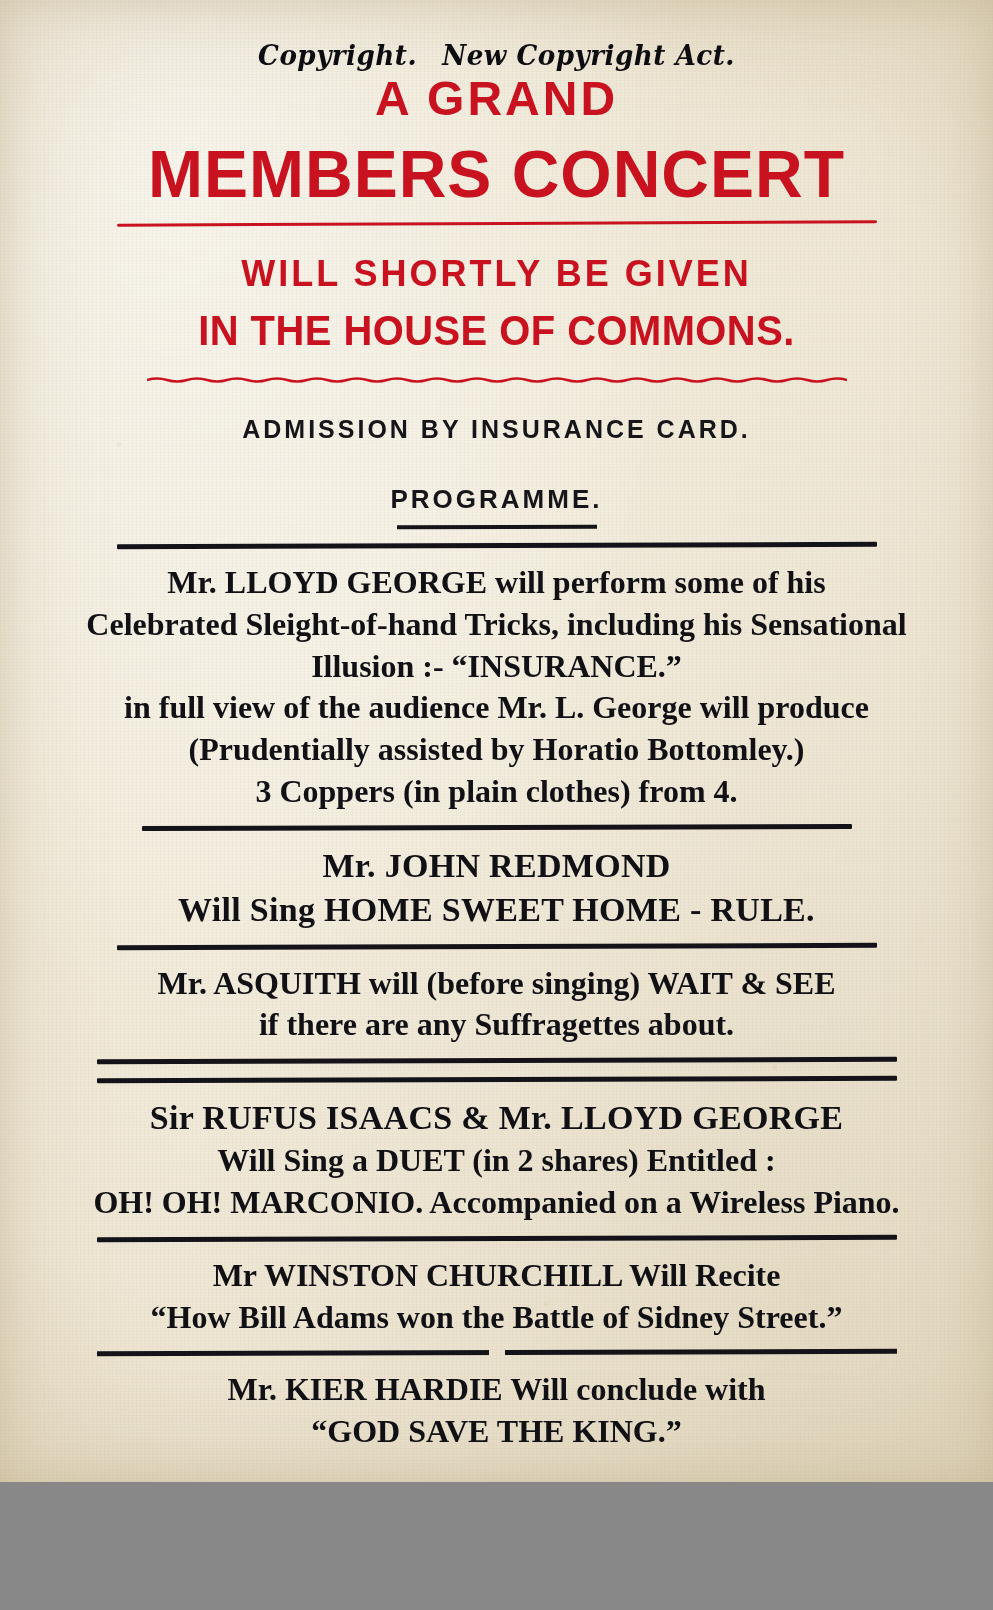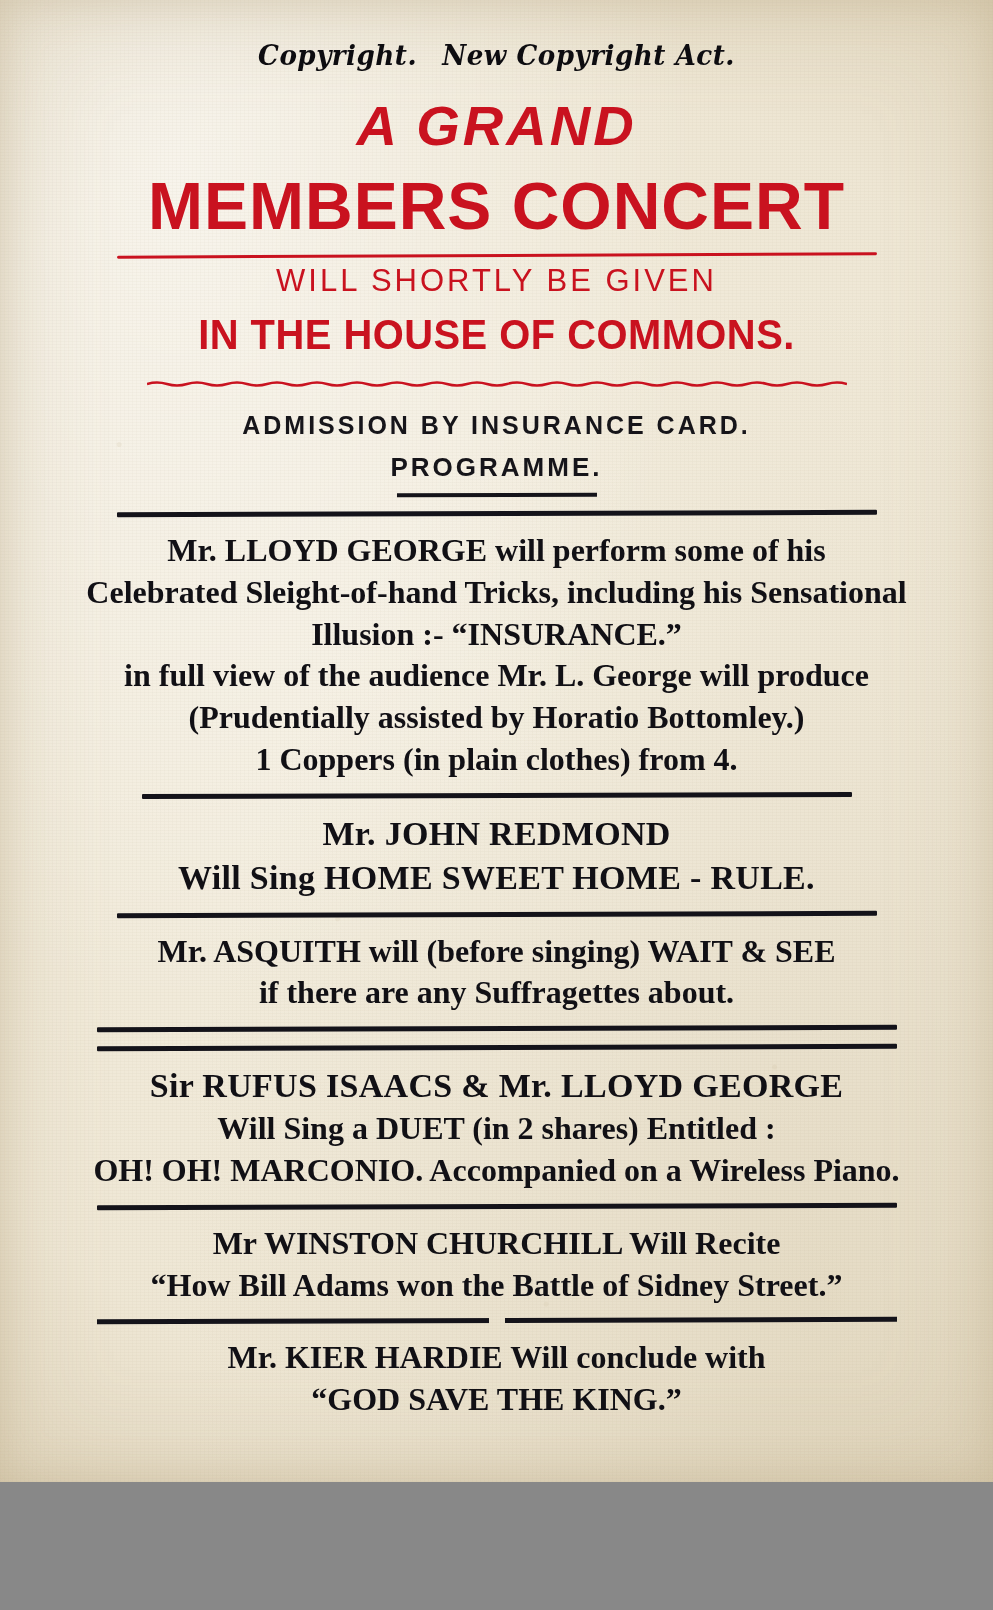--- a/index.html
+++ b/index.html
@@ -58,26 +58,24 @@
     font-weight: 700;
     font-size: 27px;
     letter-spacing: 0.5px;
     font-style: italic;
     color: #0d0c10;
     transform: scaleX(0.97);
   }
   .copyright-line .gap { display: inline-block; width: 26px; }
 
   .grand {
-    margin-top: 22px;
-    color: #c9121f;
-    font-family: "Liberation Sans", "DejaVu Sans", sans-serif;
-    font-weight: 700;
-    font-style: italic;
-    font-size: 56px;
+    color: #c9121f;
+    font-family: "Liberation Sans", "DejaVu Sans", sans-serif;
+    font-weight: 700;
+    font-size: 48px;
     letter-spacing: 3px;
   }
   .members-concert {
     margin-top: 10px;
     color: #c9121f;
     font-family: "Liberation Sans", "DejaVu Sans", sans-serif;
     font-weight: 700;
     font-size: 66px;
     letter-spacing: 1px;
     transform: scaleX(1.0);
@@ -85,25 +83,25 @@
   }
   .rule-red-straight {
     width: 760px;
     height: 3px;
     margin: 10px auto 0;
     background: #c9121f;
     border-radius: 2px;
     transform: rotate(-0.25deg);
   }
   .will-shortly {
-    margin-top: 6px;
-    color: #c9121f;
-    font-family: "Liberation Sans", "DejaVu Sans", sans-serif;
-    font-weight: 400;
-    font-size: 31px;
+    margin-top: 28px;
+    color: #c9121f;
+    font-family: "Liberation Sans", "DejaVu Sans", sans-serif;
+    font-weight: 700;
+    font-size: 36px;
     letter-spacing: 3px;
   }
   .house-commons {
     margin-top: 12px;
     color: #c9121f;
     font-family: "Liberation Sans", "DejaVu Sans", sans-serif;
     font-weight: 700;
     font-size: 42px;
     letter-spacing: 0.5px;
     transform: scaleX(0.95);
@@ -111,29 +109,29 @@
   .rule-red-wavy {
     width: 700px;
     height: 8px;
     margin: 20px auto 0;
     overflow: hidden;
   }
   .rule-red-wavy svg { display: block; }
 
   
   .admission {
-    margin-top: 24px;
+    margin-top: 32px;
     font-family: "Liberation Sans", "DejaVu Sans", sans-serif;
     font-weight: 700;
     font-size: 25px;
     letter-spacing: 3px;
     color: #16151a;
   }
   .programme {
-    margin-top: 12px;
+    margin-top: 40px;
     font-family: "Liberation Sans", "DejaVu Sans", sans-serif;
     font-weight: 700;
     font-size: 26px;
     letter-spacing: 3px;
     color: #16151a;
   }
   .rule-short {
     width: 200px;
     height: 4px;
     margin: 10px auto 0;
@@ -213,21 +211,21 @@
     <div class="rule-short"></div>
 
     <div class="rule-black rule-w6"></div>
 
     <div class="item">
       <div class="line body-line">Mr. LLOYD GEORGE will perform some of his</div>
       <div class="line body-line">Celebrated Sleight-of-hand Tricks, including his Sensational</div>
       <div class="line body-line">Illusion :-  “INSURANCE.”</div>
       <div class="line body-line">in full view of the audience Mr. L. George will produce</div>
       <div class="line body-line">(Prudentially assisted by Horatio Bottomley.)</div>
-      <div class="line body-line">1 Coppers (in plain clothes) from 4.</div>
+      <div class="line body-line">3 Coppers (in plain clothes) from 4.</div>
     </div>
     <div class="rule-black rule-w5"></div>
 
     <div class="item">
       <div class="line perf">Mr. JOHN REDMOND</div>
       <div class="line perf">Will Sing HOME SWEET HOME - RULE.</div>
     </div>
     <div class="rule-black rule-w6"></div>
 
     <div class="item">

